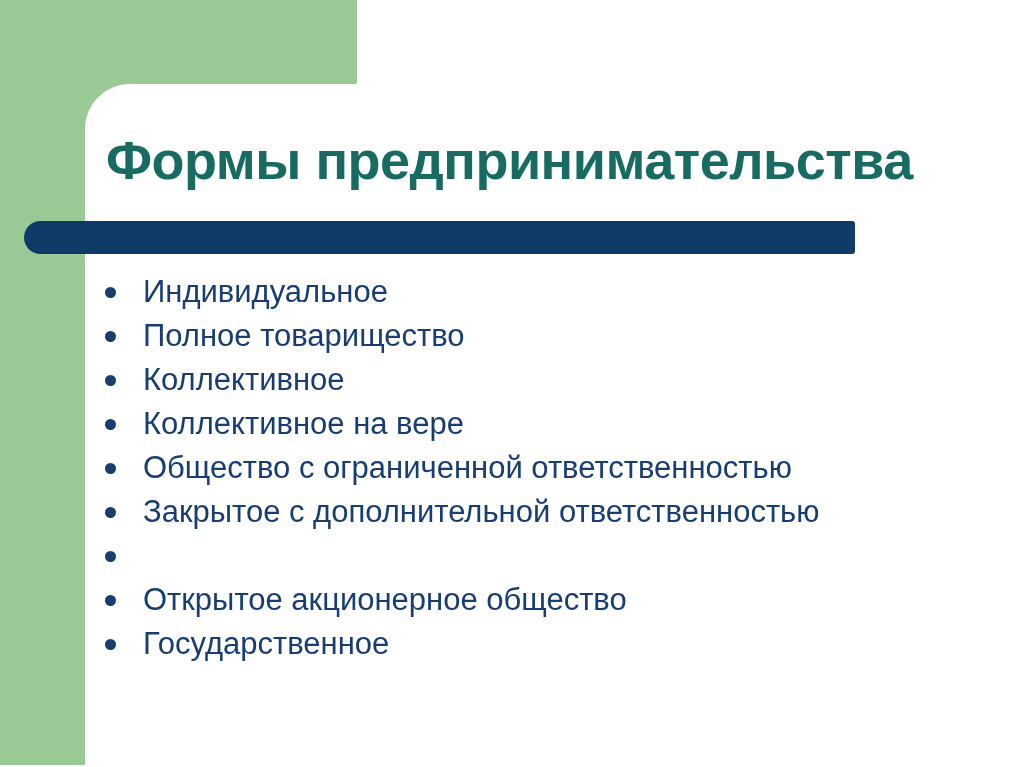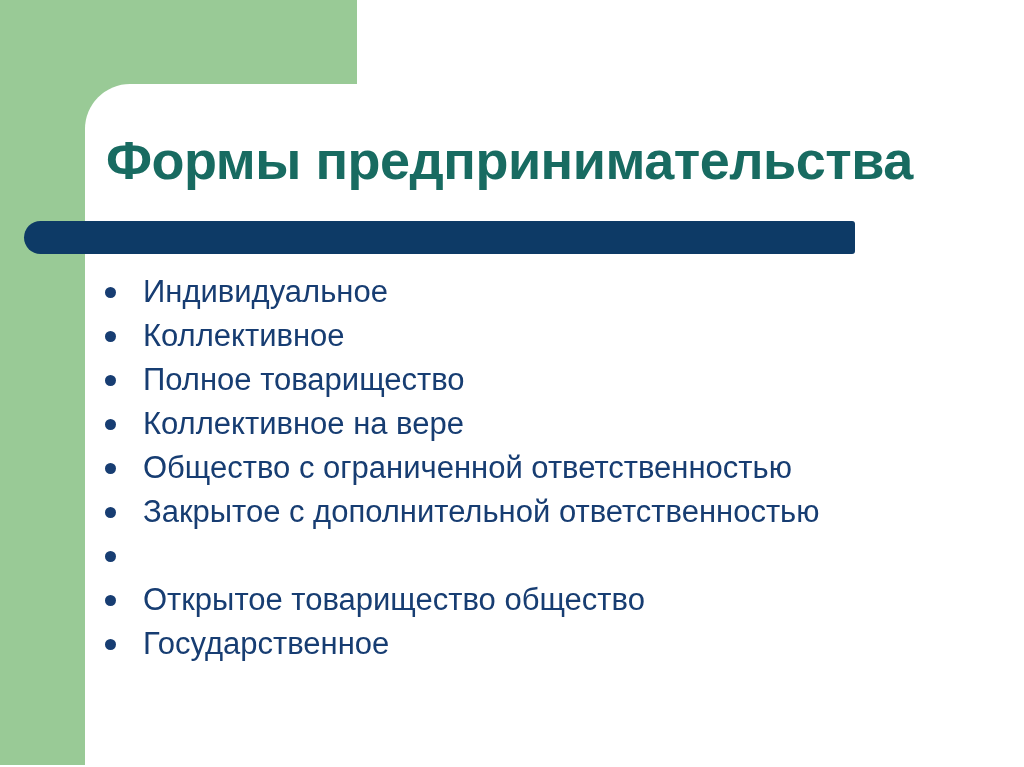--- a/index.html
+++ b/index.html
@@ -92,44 +92,44 @@
 
   <div class="title-underline-bar"></div>
 
   <ul class="bullet-list">
     <li>
       <span class="bullet"></span>
       <span class="item-text">Индивидуальное</span>
     </li>
     <li>
       <span class="bullet"></span>
-      <span class="item-text">Коллективное</span>
+      <span class="item-text">Полное товарищество</span>
     </li>
     <li>
       <span class="bullet"></span>
-      <span class="item-text">Полное товарищество</span>
+      <span class="item-text">Коллективное</span>
     </li>
     <li>
       <span class="bullet"></span>
       <span class="item-text">Коллективное на вере</span>
     </li>
     <li>
       <span class="bullet"></span>
       <span class="item-text">Общество с ограниченной ответственностью</span>
     </li>
     <li>
       <span class="bullet"></span>
       <span class="item-text">Закрытое с дополнительной ответственностью</span>
     </li>
     <li>
       <span class="bullet"></span>
     </li>
     <li>
       <span class="bullet"></span>
-      <span class="item-text">Открытое товарищество общество</span>
+      <span class="item-text">Открытое акционерное общество</span>
     </li>
     <li>
       <span class="bullet"></span>
       <span class="item-text">Государственное</span>
     </li>
   </ul>
 
 </div>
 
 </body></html>

